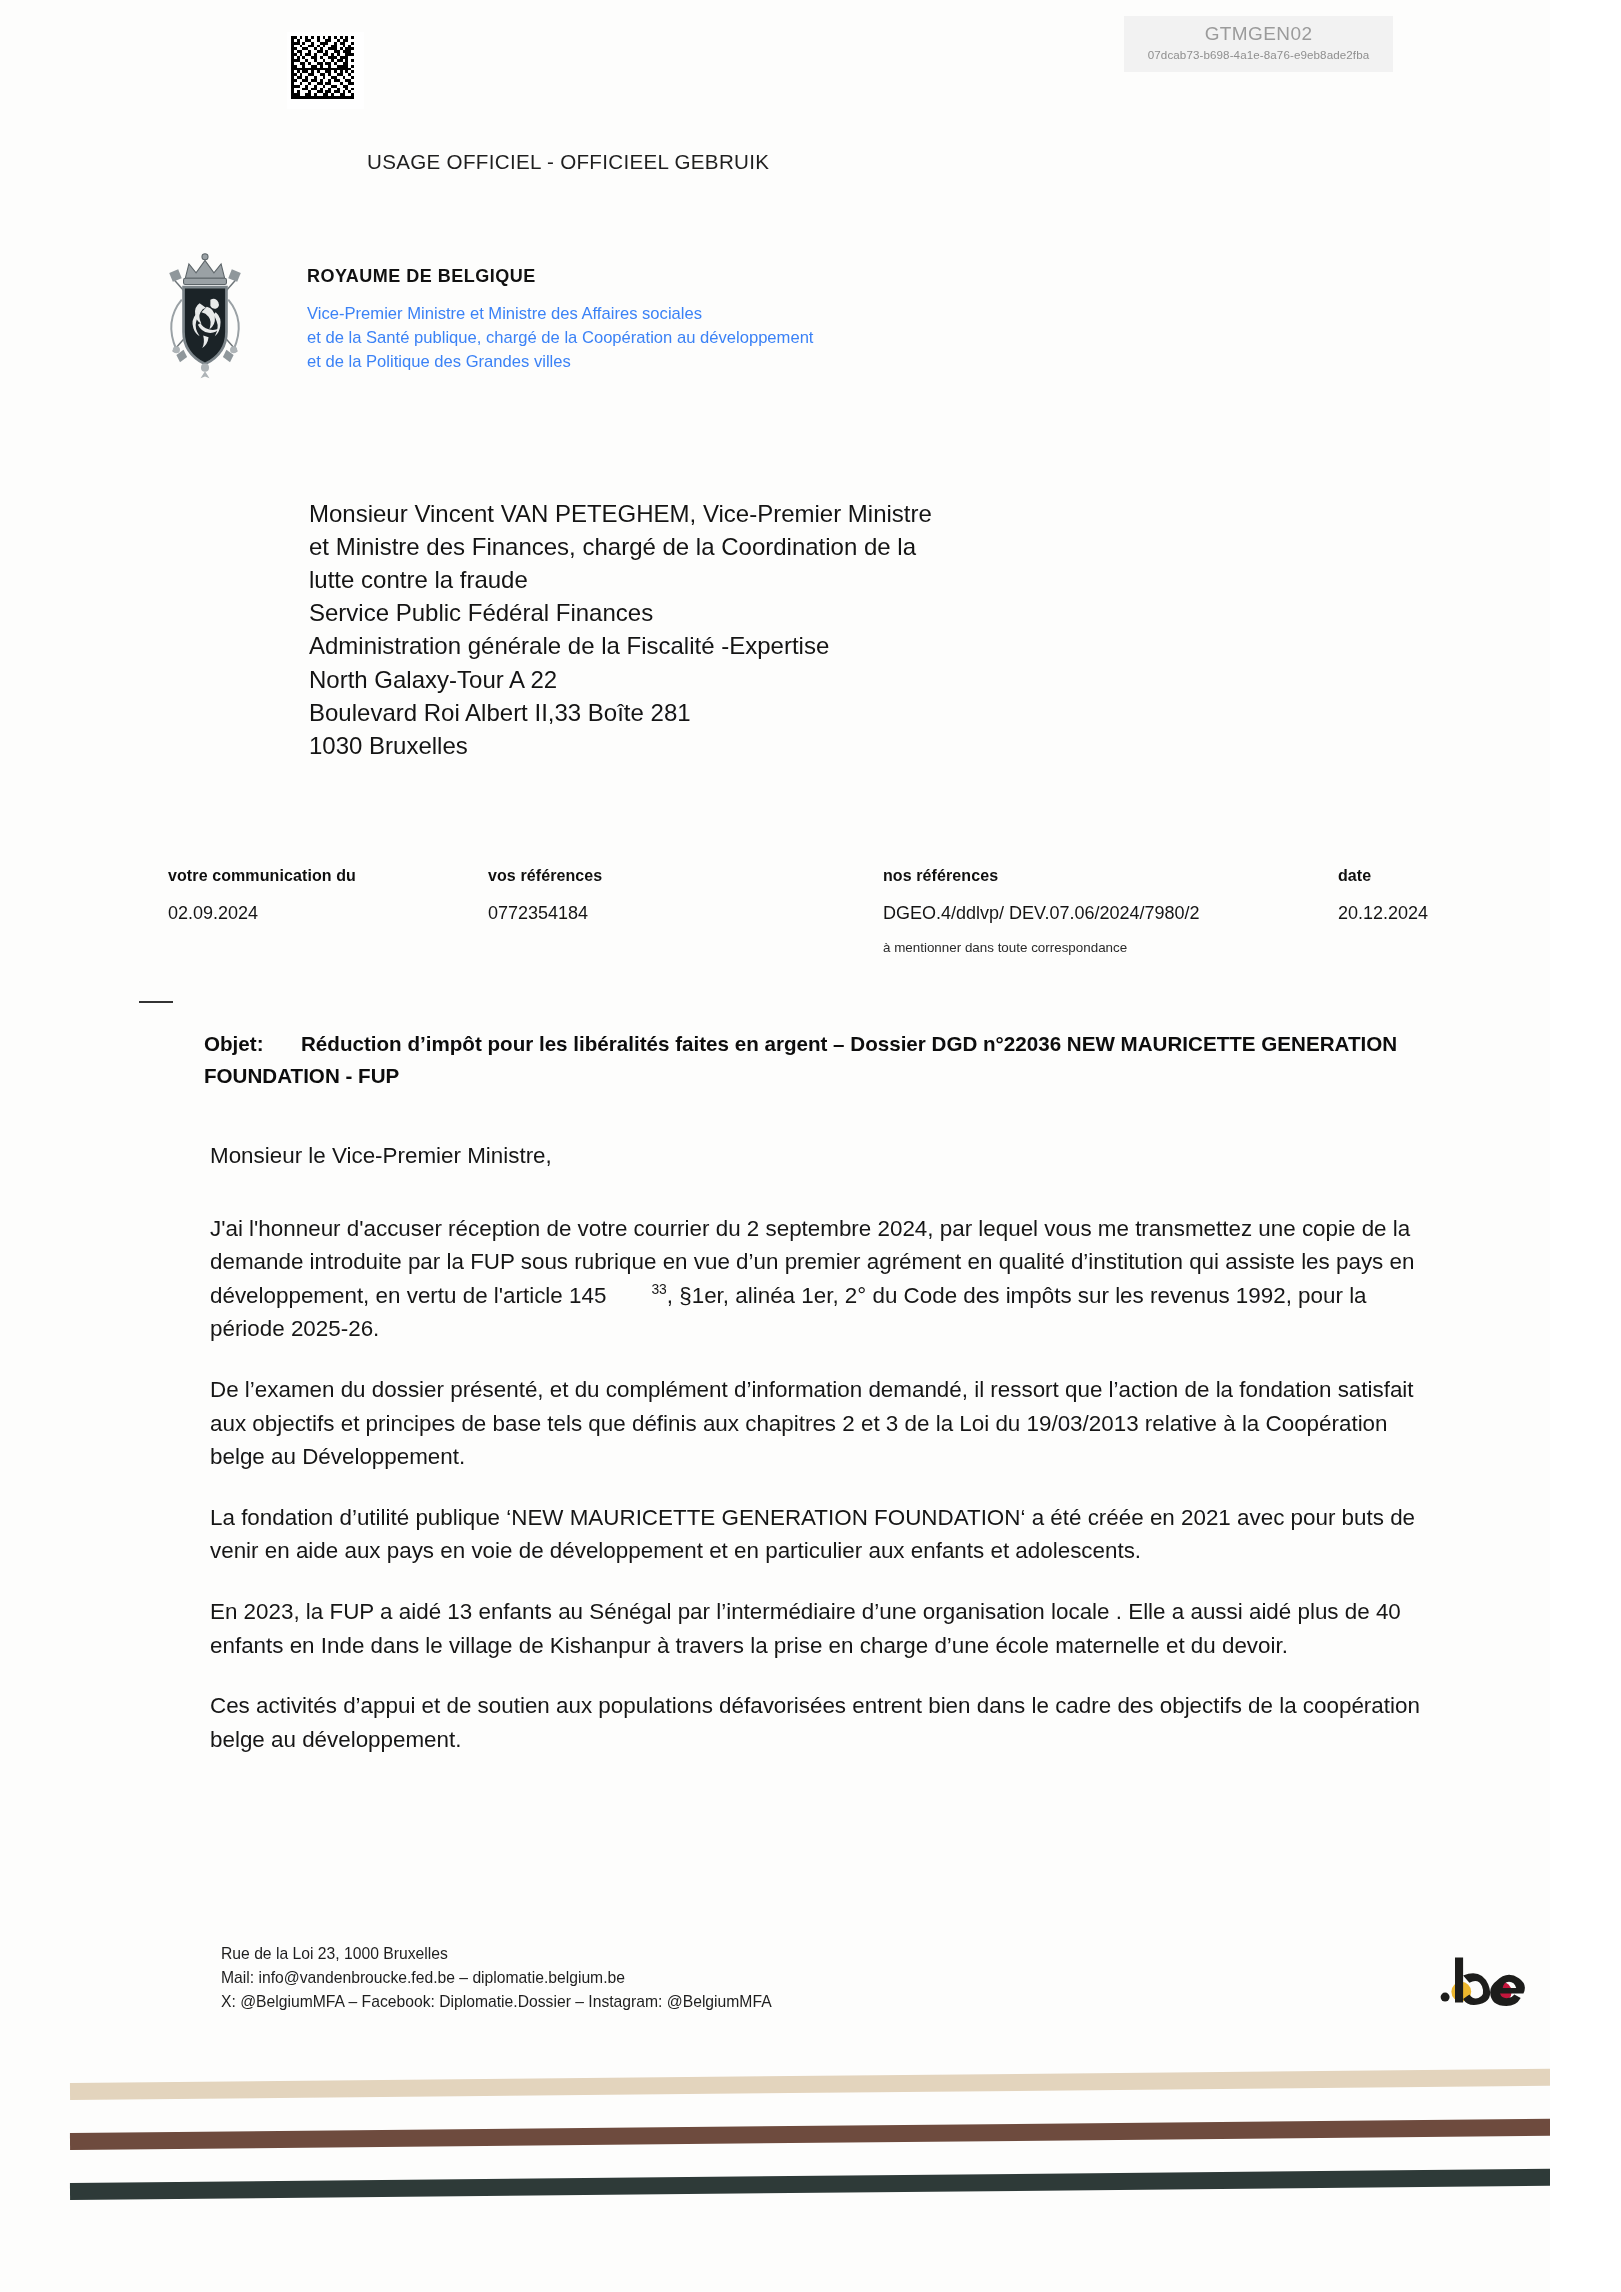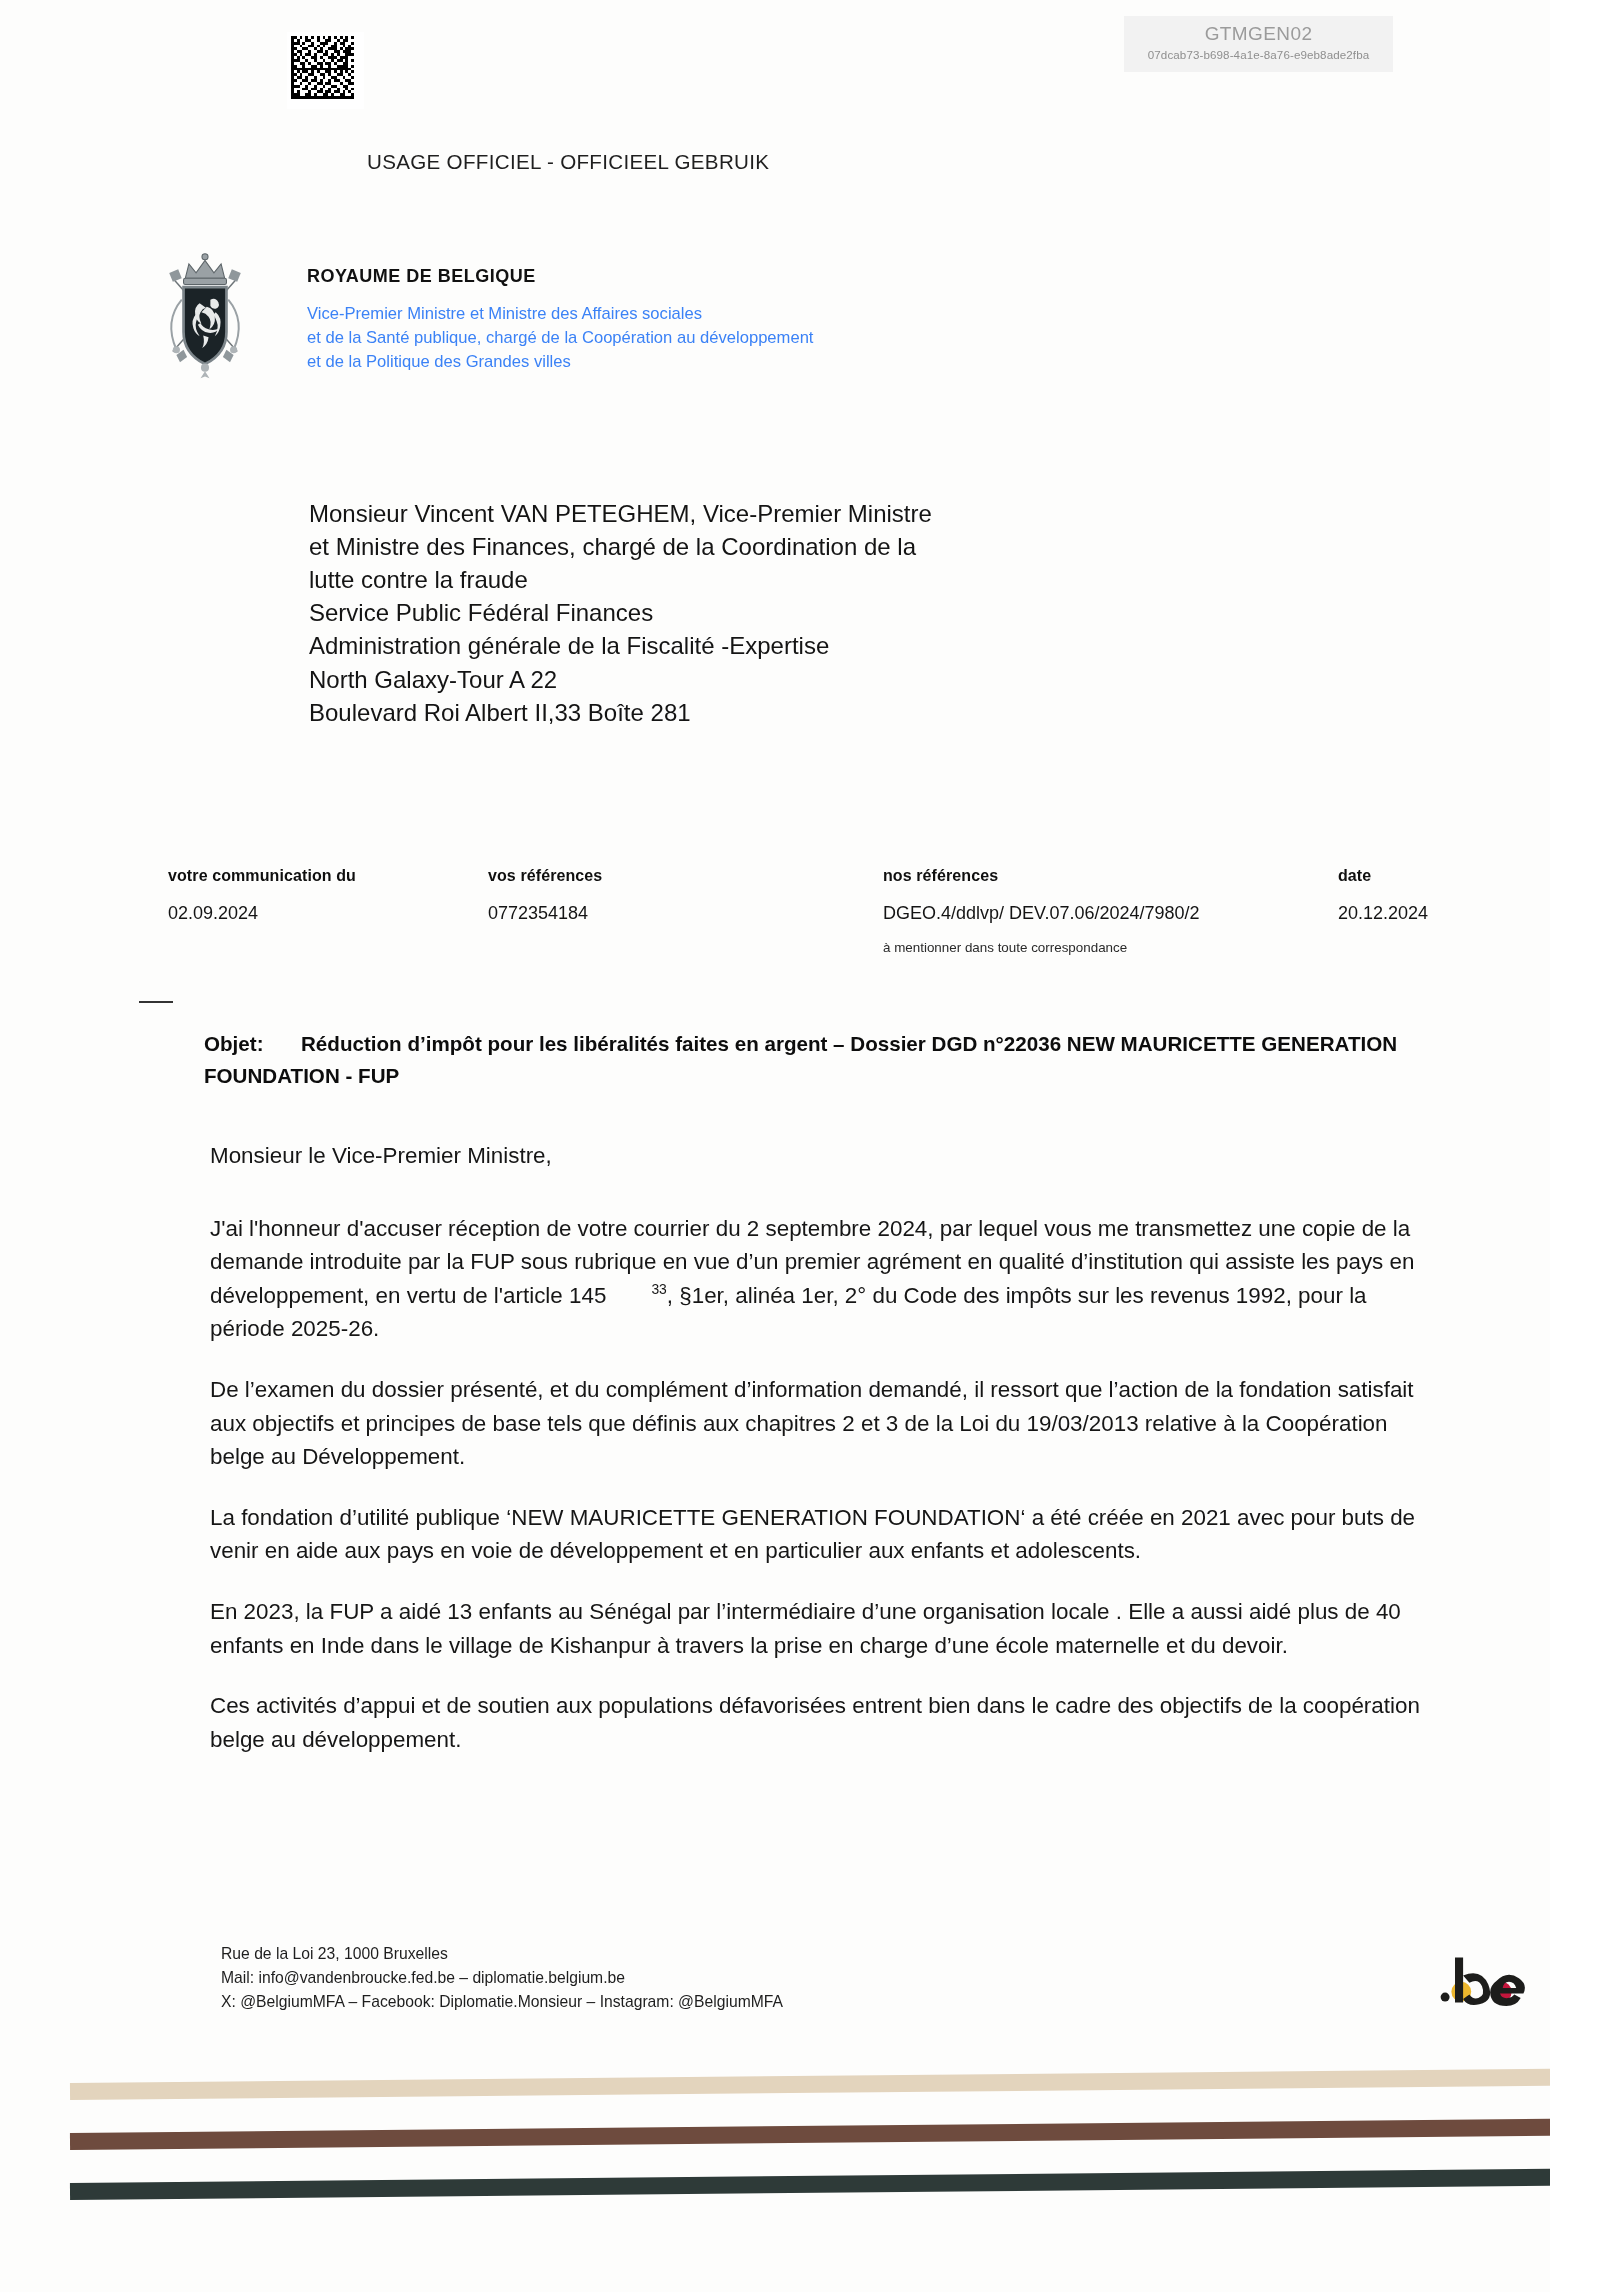--- a/index.html
+++ b/index.html
@@ -448,20 +448,21 @@
   </div>
 
   <div class="recipient">
     <div>Monsieur Vincent VAN PETEGHEM, Vice-Premier Ministre</div>
     <div>et Ministre des Finances, chargé de la Coordination de la</div>
     <div>lutte contre la fraude</div>
     <div>Service Public Fédéral Finances</div>
     <div>Administration générale de la Fiscalité -Expertise</div>
     <div>North Galaxy-Tour A 22</div>
     <div>Boulevard Roi Albert II,33 Boîte 281</div>
+    <div>1030 Bruxelles</div>
   </div>
 
   <div class="refrow">
     <div class="refcol" id="ref-col-0">
       <div class="ref-label">votre communication du</div>
       <div class="ref-value">02.09.2024</div>
     </div>
     <div class="refcol" id="ref-col-1">
       <div class="ref-label">vos références</div>
       <div class="ref-value">0772354184</div>
@@ -488,21 +489,21 @@
     <p><span>J'ai l'honneur d'accuser réception de votre courrier du 2 septembre 2024, par lequel vous me transmettez une copie de la demande introduite par la FUP sous rubrique en vue d’un premier agrément en qualité d’institution qui assiste les pays en développement, en vertu de l'article 145</span><sup>33</sup><span>, §1er, alinéa 1er, 2° du Code des impôts sur les revenus 1992, pour la période 2025-26.</span></p>
     <p>De l’examen du dossier présenté, et du complément d’information demandé, il ressort que l’action de la fondation satisfait aux objectifs et principes de base tels que définis aux chapitres 2 et 3 de la Loi du 19/03/2013  relative à la Coopération belge au Développement.</p>
     <p>La fondation d’utilité publique ‘NEW MAURICETTE GENERATION FOUNDATION‘ a été créée en 2021 avec pour buts de venir en aide aux pays en voie de développement et en particulier aux enfants et adolescents.</p>
     <p>En 2023, la FUP a aidé 13 enfants au Sénégal par l’intermédiaire d’une organisation locale . Elle a aussi aidé plus de 40 enfants en Inde dans le village de Kishanpur à travers la prise en charge d’une école maternelle et du devoir.</p>
     <p>Ces activités d’appui et de soutien aux populations défavorisées entrent bien dans le cadre des objectifs de la coopération belge au développement.</p>
   </div>
 
   <div class="footer-contact">
     <div>Rue de la Loi 23, 1000 Bruxelles</div>
     <div>Mail: info@vandenbroucke.fed.be – diplomatie.belgium.be</div>
-    <div>X: @BelgiumMFA – Facebook: Diplomatie.Monsieur – Instagram: @BelgiumMFA</div>
+    <div>X: @BelgiumMFA – Facebook: Diplomatie.Dossier – Instagram: @BelgiumMFA</div>
   </div>
 
   <div class="be-logo">
     <svg width="99" height="56" viewBox="0 0 110 62" aria-hidden="true">
       <circle cx="27" cy="44" r="11" fill="#edb72e"></circle>
       <circle cx="72" cy="44" r="11" fill="#c3163c"></circle>
       <g fill="#1d1d1b">
         <circle cx="9" cy="50" r="5"></circle>
         <path d="M20 6 h9 v50 h-9 z"></path>
         <path d="M29 26 q20 -8 28 10 q7 18 -10 22 q-13 3 -18 -6 l7 -5 q4 6 10 4 q8 -3 4 -13 q-4 -9 -14 -4 z"></path>

